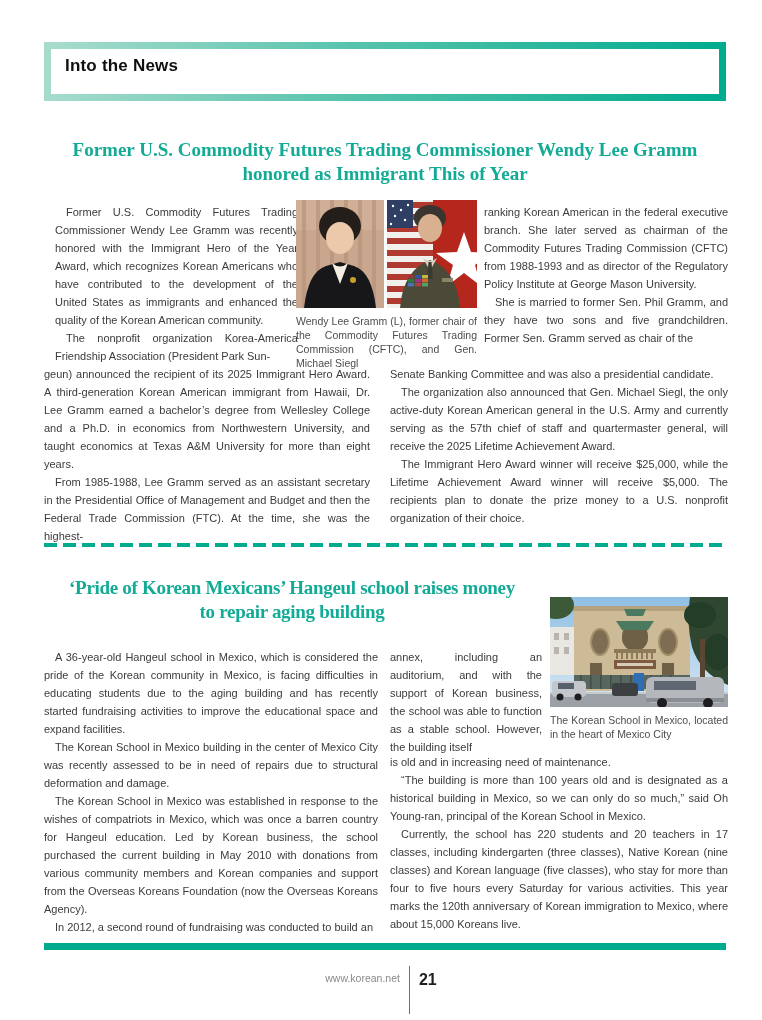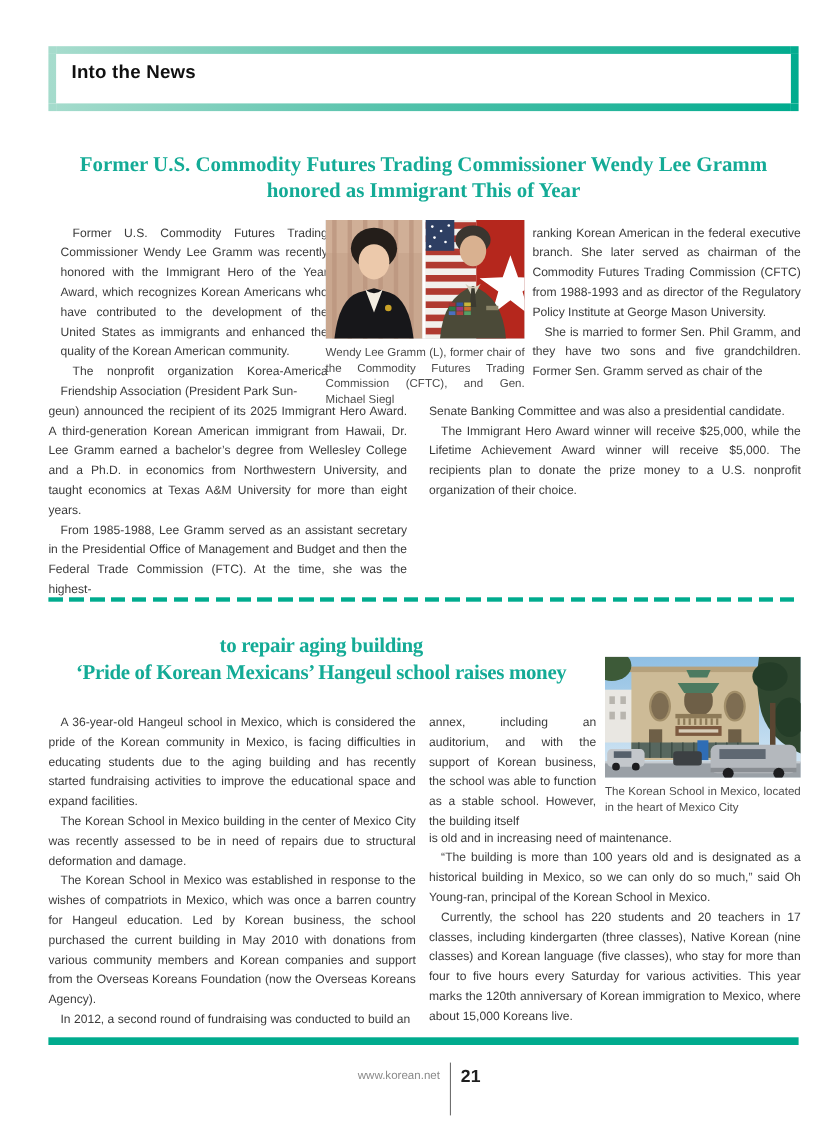--- a/index.html
+++ b/index.html
@@ -150,28 +150,29 @@
   <p class="ind">She is married to former Sen. Phil Gramm, and they have two sons and five grandchildren. Former Sen. Gramm served as chair of the</p>
 </div>
 
 <div class="abs body-text" style="left:44px;top:365px;width:326px;">
   <p>geun) announced the recipient of its 2025 Immigrant Hero Award. A third-generation Korean American immigrant from Hawaii, Dr. Lee Gramm earned a bachelor’s degree from Wellesley College and a Ph.D. in economics from Northwestern University, and taught economics at Texas A&amp;M University for more than eight years.</p>
   <p class="ind">From 1985-1988, Lee Gramm served as an assistant secretary in the Presidential Office of Management and Budget and then the Federal Trade Commission (FTC). At the time, she was the highest-</p>
 </div>
 
 <div class="abs body-text" style="left:390px;top:365px;width:338px;">
   <p>Senate Banking Committee and was also a presidential candidate.</p>
+  <p class="ind">The organization also announced that Gen. Michael Siegl, the only active-duty Korean American general in the U.S. Army and currently serving as the 57th chief of staff and quartermaster general, will receive the 2025 Lifetime Achievement Award.</p>
   <p class="ind">The Immigrant Hero Award winner will receive $25,000, while the Lifetime Achievement Award winner will receive $5,000. The recipients plan to donate the prize money to a U.S. nonprofit organization of their choice.</p>
 </div>
 
 <div class="abs divider-dashed"></div>
 
 <div class="abs headline headline-2" style="left:44px;top:576px;width:496px;">
+  <div>‘Pride of Korean Mexicans’ Hangeul school raises money</div>
   <div>to repair aging building</div>
-  <div>‘Pride of Korean Mexicans’ Hangeul school raises money</div>
 </div>
 
 <div class="abs photo-frame" style="left:550px;top:597px;width:178px;height:110px;">
   <svg viewBox="0 0 178 110" preserveAspectRatio="none">
     <defs>
       <linearGradient id="skyg" x1="0" y1="0" x2="0" y2="1">
         <stop offset="0" stop-color="#8fbfe3"></stop>
           <stop offset="1" stop-color="#d8e9f5"></stop>
       </linearGradient>
     </defs>

